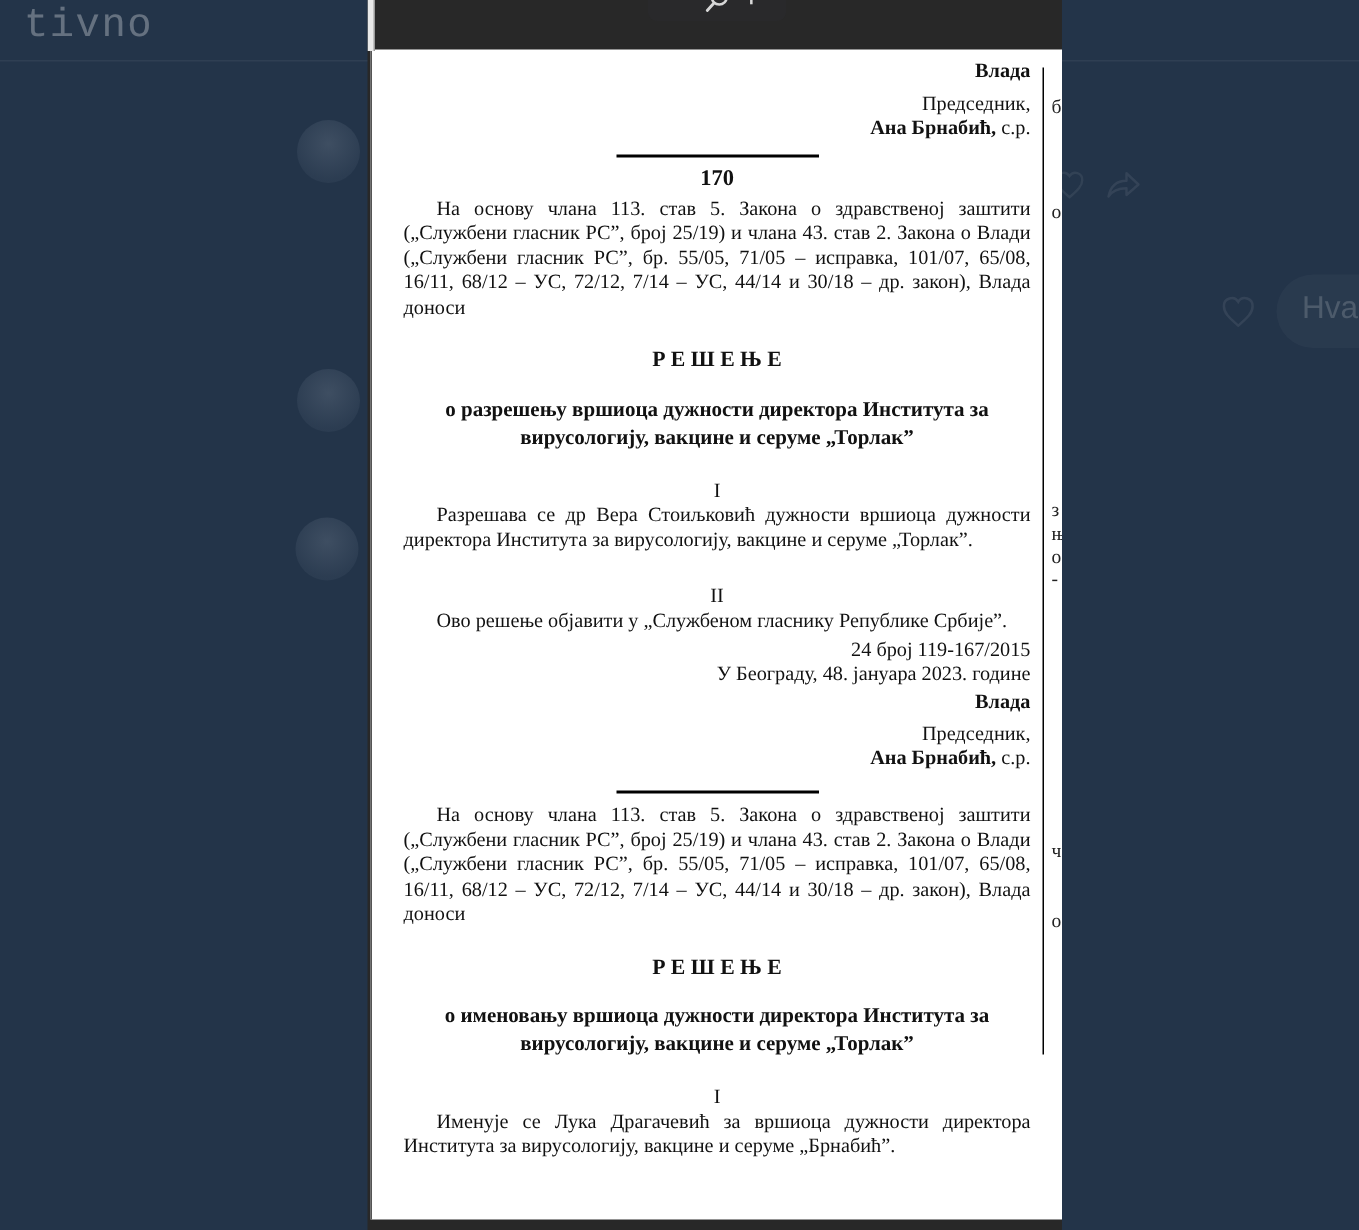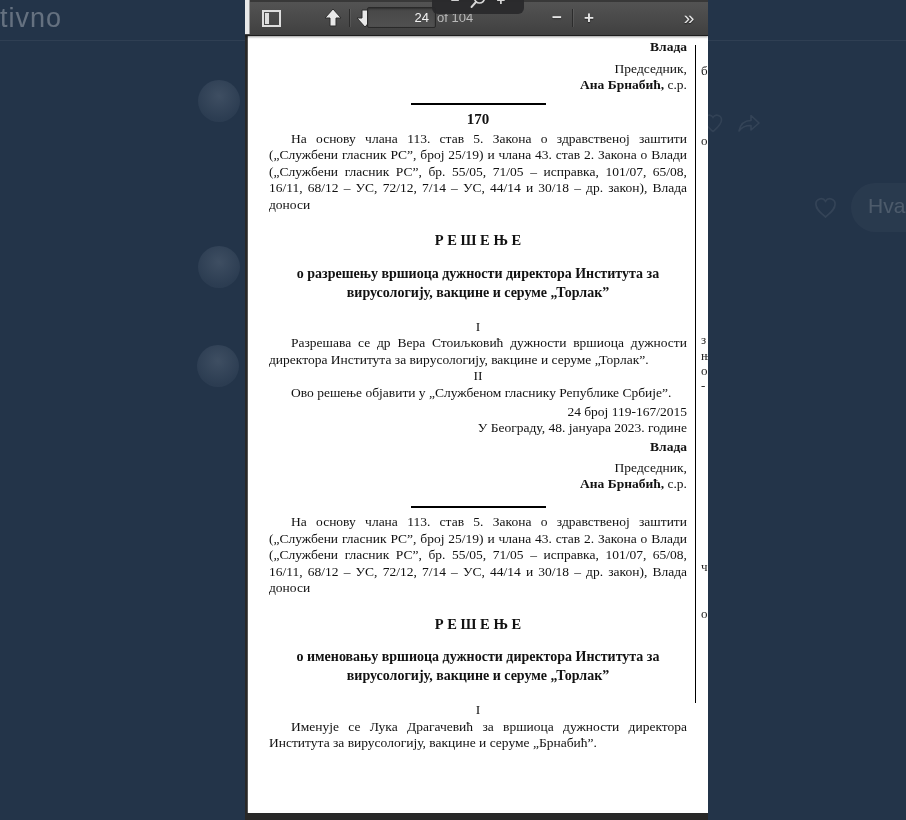--- a/index.html
+++ b/index.html
@@ -3,23 +3,23 @@
 <meta charset="utf-8">
 <style>
   html,body{margin:0;padding:0;}
   body{
     width:906px;height:820px;position:relative;overflow:hidden;
     background:#233449;
     font-family:"Liberation Sans",sans-serif;
   }
   
   .ghost-text-topleft{
-    position:absolute;left:0;top:3px;
+    position:absolute;left:16px;top:3px;
     font-size:27px;letter-spacing:1px;color:rgba(255,255,255,0.30);
-    font-family:Liberation Sans, sans-serif;
+    font-family:Liberation Mono, monospace;
   }
   .ghost-hline{position:absolute;left:0;top:40px;width:906px;height:1px;background:rgba(255,255,255,0.06);}
   .avatar{
     position:absolute;width:42px;height:42px;border-radius:50%;
     background:radial-gradient(circle at 50% 38%,rgba(205,215,228,0.16),rgba(150,165,185,0.08) 70%,rgba(150,165,185,0.05));
   }
   .av1{left:198px;top:80px;}
   .av2{left:198px;top:246px;}
   .av3{left:197px;top:345px;}
   .ghost-icon{position:absolute;}
@@ -55,21 +55,21 @@
   .sig-block{text-align:right;line-height:16px;}
   .sig-org{font-weight:bold;margin-bottom:6px;}
   .sig-name{font-weight:bold;}
   .rule{width:135px;height:0;border-top:2px solid #000;margin:10px auto 6px auto;}
   .rule2{margin-top:14px;}
   .item-number{text-align:center;font-weight:bold;font-size:15px;margin-bottom:3px;}
   .para{text-align:justify;text-indent:22px;margin:0;}
   .decision-heading{text-align:center;font-weight:bold;font-size:14.5px;margin-top:19px;}
   .decision-subtitle{text-align:center;font-weight:bold;font-size:14px;line-height:19px;margin-top:15px;}
   .article-label{text-align:center;margin-top:17px;}
-  .article-label-2{margin-top:0;}
+  .article-label-2{margin-top:21px;}
   .ref-block{text-align:right;line-height:15.5px;margin-top:3px;}
   .sig-2{margin-top:4px;}
   .sig-2 .sig-org{margin-bottom:5px;}
   
   .col-divider{position:absolute;left:447px;top:12px;width:1px;height:658px;background:#000;}
   .frag{position:absolute;left:453px;font-family:"Liberation Serif",serif;font-size:13px;color:#222;}
   .f0{top:30px;}.f1{top:100px;}.f2{top:299px;}.f3{top:315px;}
   .f4{top:330px;}.f5{top:345px;}.f6{top:526px;}.f7{top:573px;}
   
   .toolbar{
@@ -185,45 +185,20 @@
     <span class="frag f0">б</span>
     <span class="frag f1">о</span>
     <span class="frag f2">з</span>
     <span class="frag f3">њ</span>
     <span class="frag f4">о</span>
     <span class="frag f5">-</span>
     <span class="frag f6">ч</span>
     <span class="frag f7">о</span>
   </div>
 
-  <div class="toolbar">
-    <div class="tb-btn btn-sidebar">
-      <svg width="19" height="17" viewBox="0 0 19 17">
-        <rect x="1" y="1" width="17" height="15" fill="none" stroke="#dedede" stroke-width="2"></rect>
-        <rect x="3" y="3" width="4" height="11" fill="#dedede"></rect>
-      </svg>
-    </div>
-    <div class="tb-btn btn-prev">
-      <svg width="20" height="20" viewBox="0 0 20 20">
-        <path d="M10 1 L18 10 L13 10 L13 18 L7 18 L7 10 L2 10 Z" fill="#e8e8e8" stroke="#2c2c2c" stroke-width="1"></path>
-      </svg>
-    </div>
-    <div class="tb-sep sep-nav"></div>
-    <div class="tb-btn btn-next">
-      <svg width="20" height="20" viewBox="0 0 20 20">
-        <path d="M10 19 L2 10 L7 10 L7 2 L13 2 L13 10 L18 10 Z" fill="#e8e8e8" stroke="#2c2c2c" stroke-width="1"></path>
-      </svg>
-    </div>
-    <input class="page-input" value="24" style="">
-    <span class="page-count">of 104</span>
-    <div class="tb-btn btn-zoom-out glyph">−</div>
-    <div class="tb-sep sep-zoom"></div>
-    <div class="tb-btn btn-zoom-in glyph">+</div>
-    <div class="tb-btn btn-tools glyph">»</div>
-  </div>
 
   <div class="popup">
     <span class="pm">−</span>
     <svg width="17" height="17" viewBox="0 0 17 17">
       <circle cx="9.5" cy="6" r="5" fill="none" stroke="#d6d6d6" stroke-width="1.7"></circle>
       <line x1="6" y1="10" x2="1.5" y2="15" stroke="#d6d6d6" stroke-width="1.9" stroke-linecap="round"></line>
     </svg>
     <span class="pm">+</span>
   </div>
 

